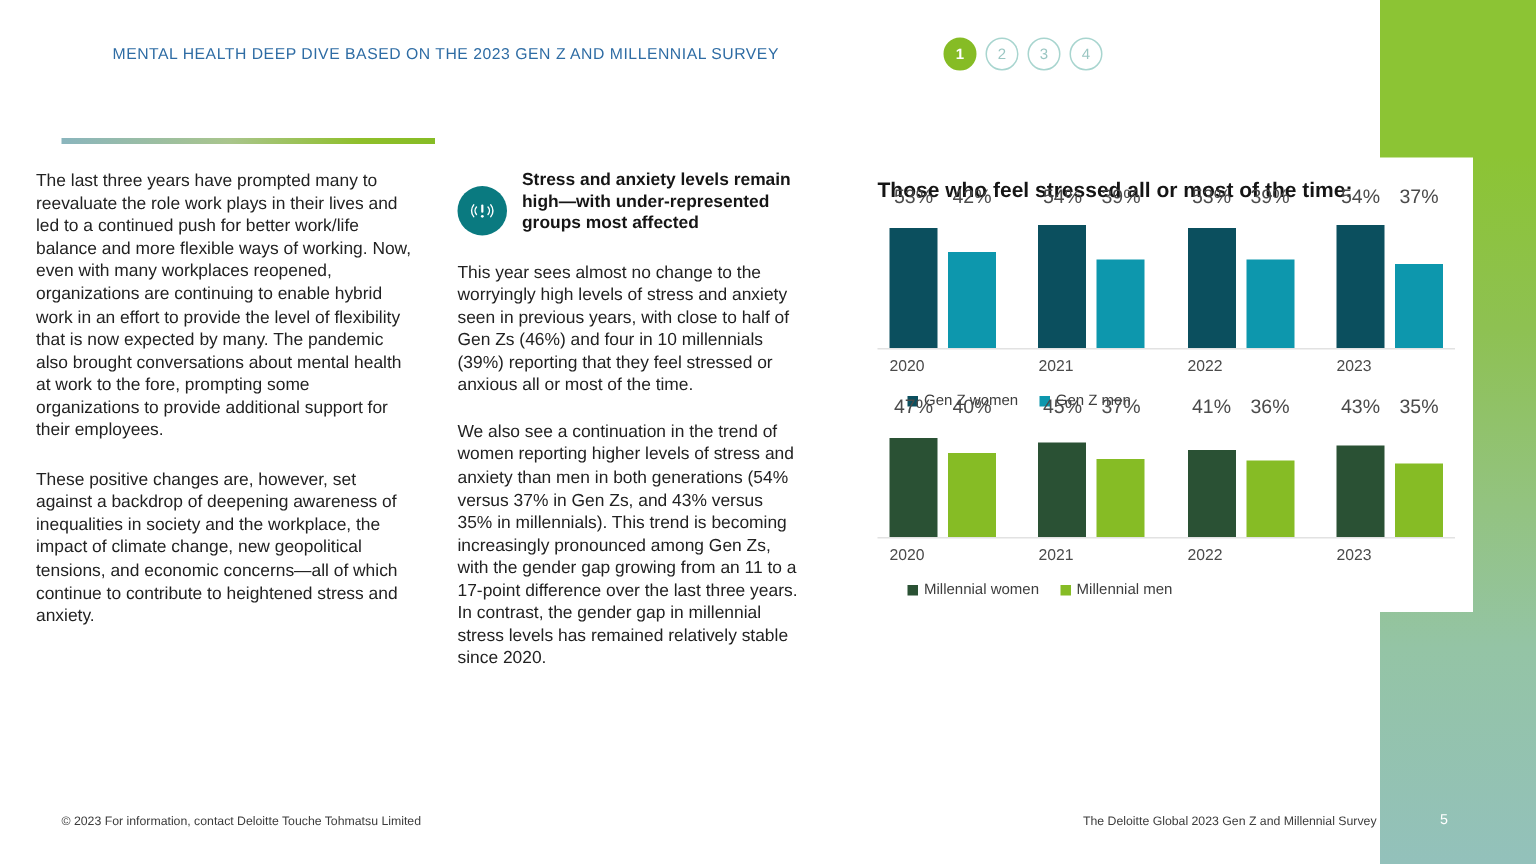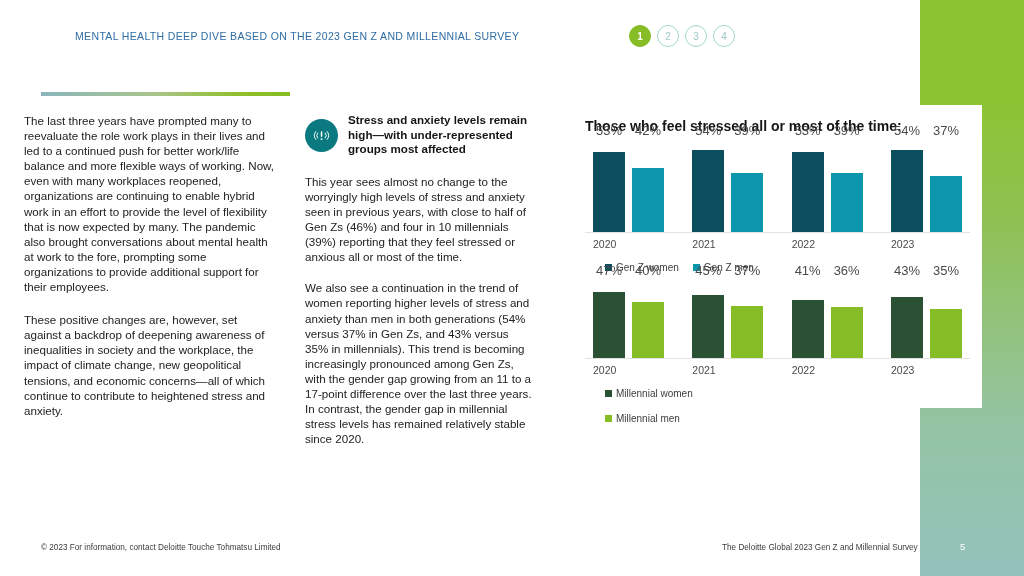--- a/index.html
+++ b/index.html
@@ -90,21 +90,21 @@
 
   
   .col-mid {
     position: absolute;
     left: 305px;
     top: 113px;
     width: 228px;
   }
   .mid-head {
     display: flex;
-    align-items: center;
+    align-items: flex-end;
     gap: 10px;
     margin-bottom: 17px;
   }
   .icon-circle {
     flex: 0 0 auto;
     width: 33px;
     height: 33px;
     border-radius: 50%;
     background: #0a7a80;
     display: flex;
@@ -211,21 +211,21 @@
     color: #4a4a4a;
   }
 
   .legend {
     position: absolute;
     left: 20px;
     display: flex;
     gap: 14px;
   }
   .chart.top .legend { top: 121px; }
-  .chart.bottom .legend { top: 107px; flex-direction: column; }
+  .chart.bottom .legend { top: 107px; }
   .legend-item {
     display: flex;
     align-items: center;
     gap: 4px;
     font-size: 10px;
     color: #3d3d3d;
   }
   .swatch {
     width: 7px;
     height: 7px;

